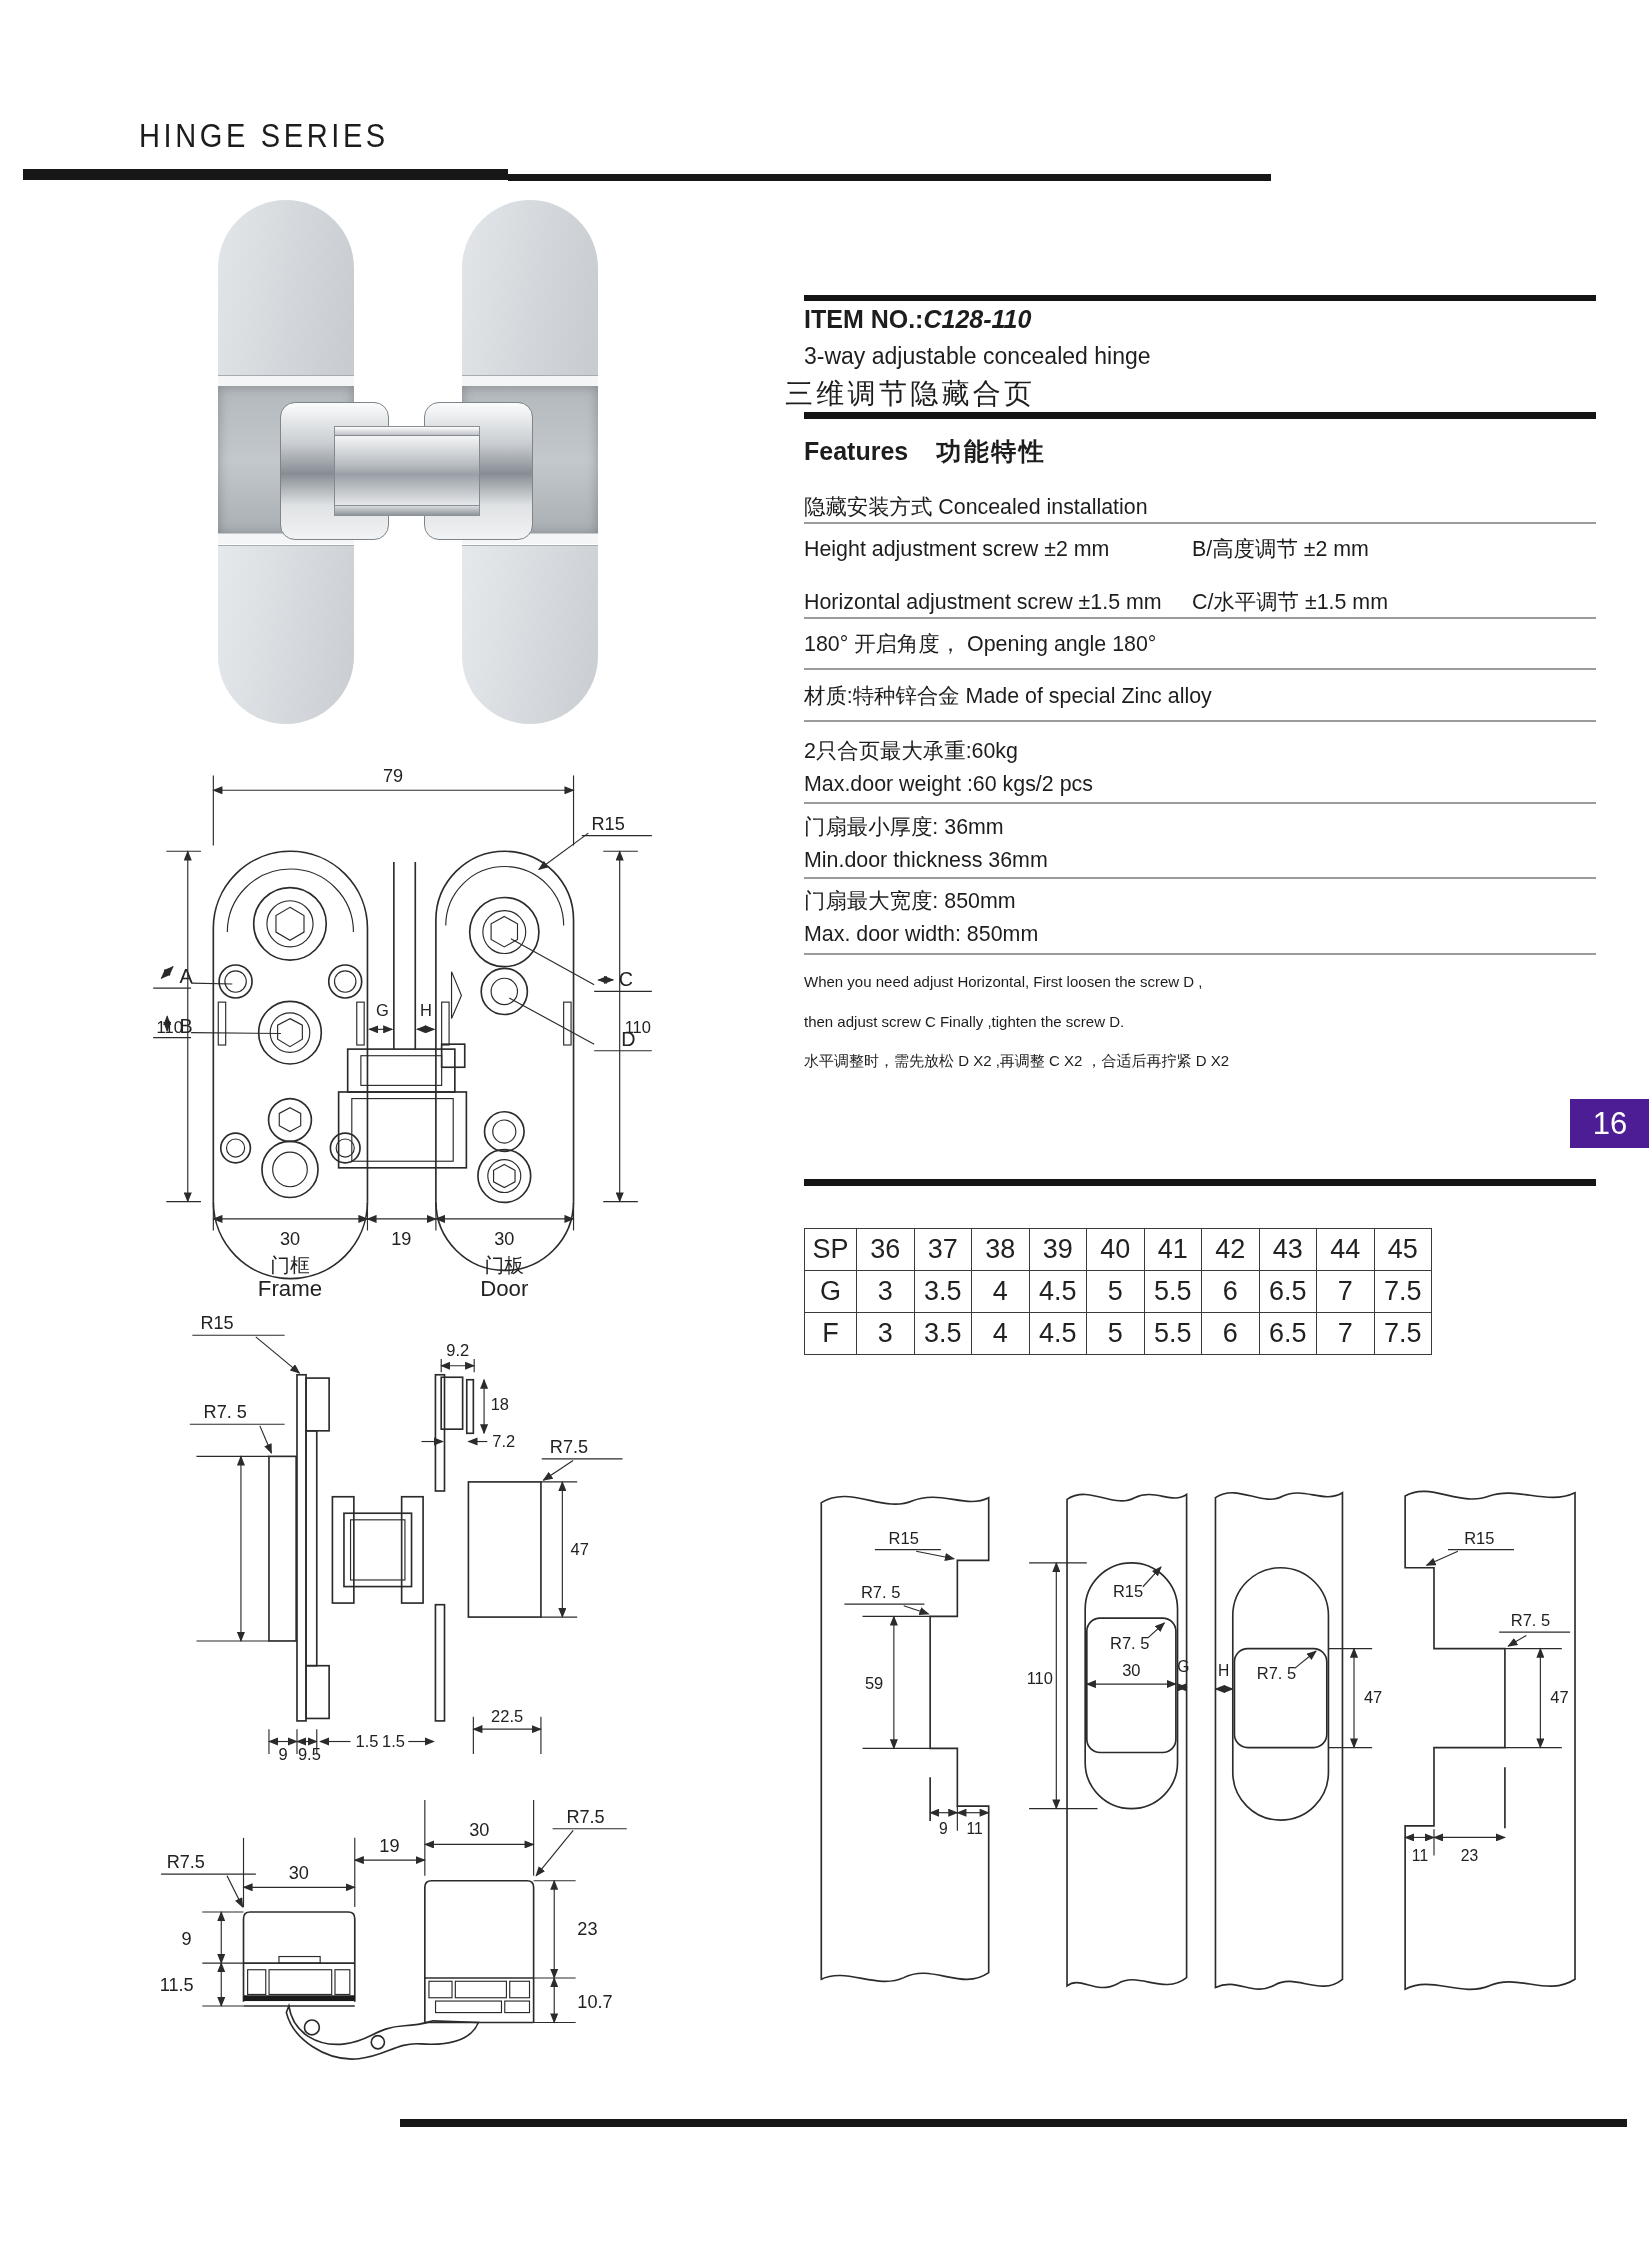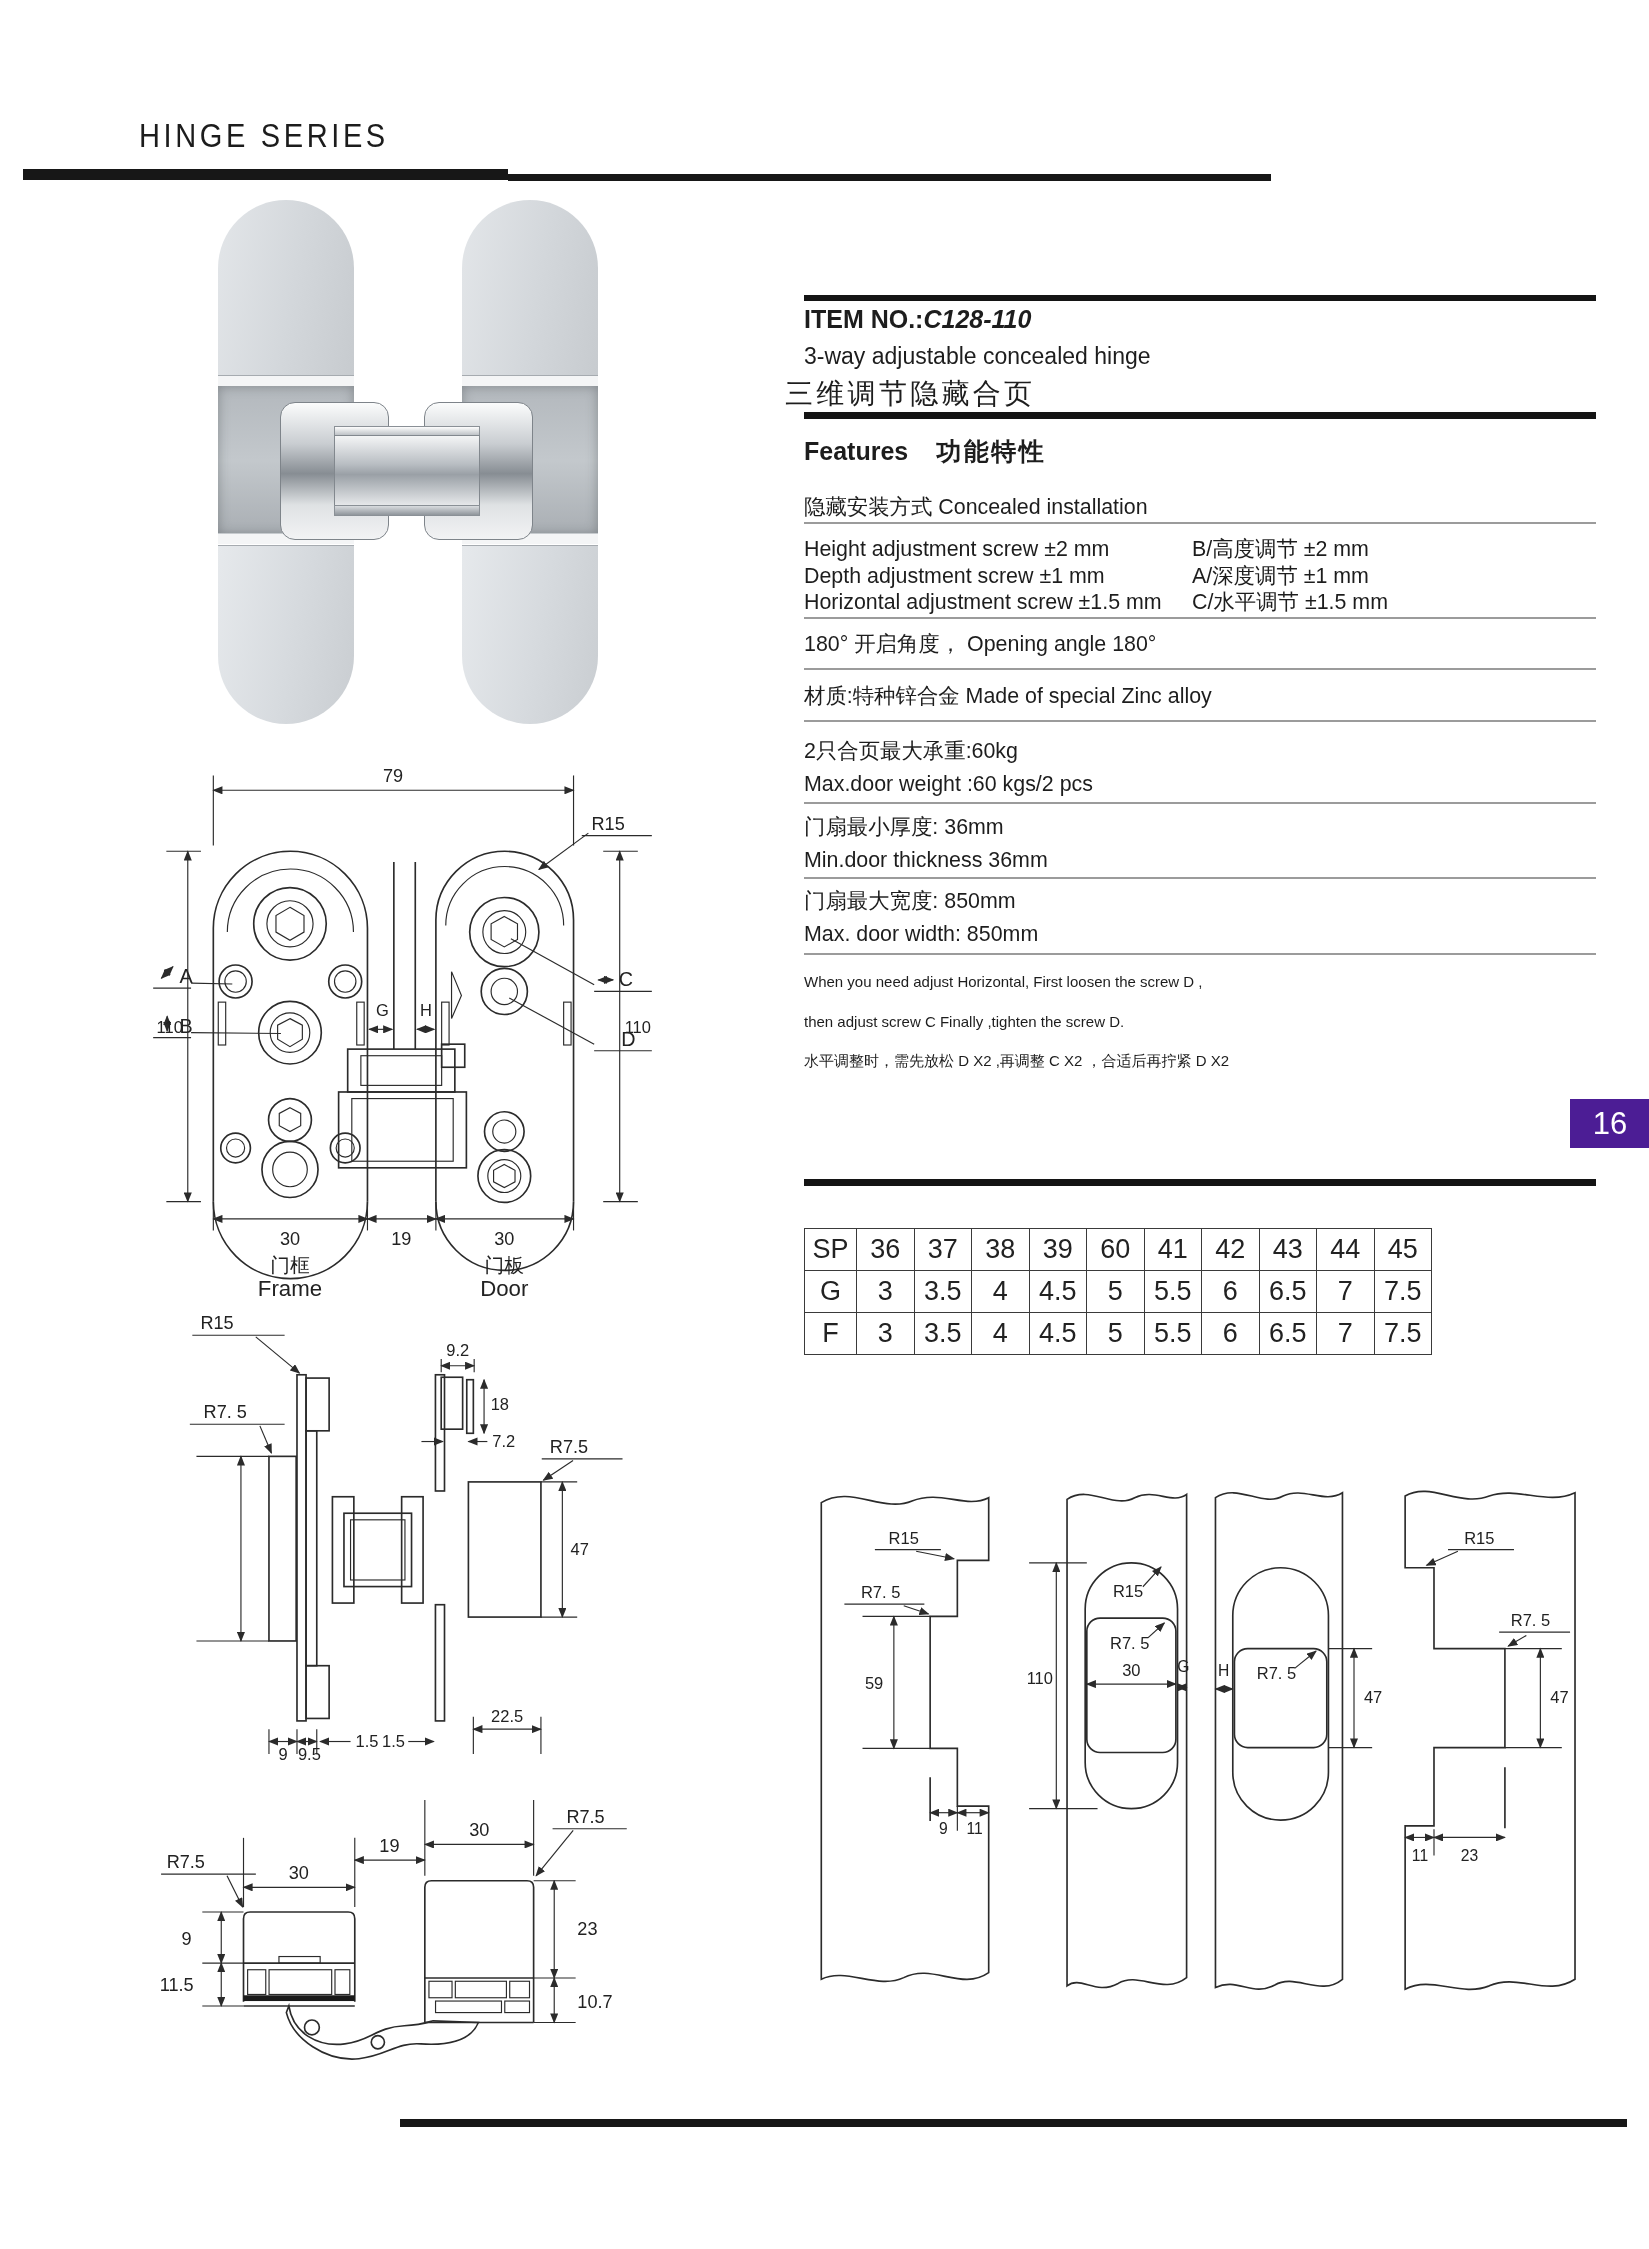--- a/index.html
+++ b/index.html
@@ -102,23 +102,20 @@
   <div class="abs featHead">
     <span>Features</span><span class="cn">功能特性</span>
   </div>
 
   <div class="abs ft" style="top:492px;">隐藏安装方式  Concealed installation</div>
   <div class="abs rule" style="top:522px;"></div>
 
   <div class="abs ft adj" style="top:534px;">
     <span class="en">Height adjustment screw  ±2 mm</span><span>B/高度调节 ±2 mm</span>
   </div>
-  <div class="abs ft adj" style="top:561px;">
-    <span class="en">Depth adjustment screw  ±1 mm</span><span>A/深度调节  ±1 mm</span>
-  </div>
   <div class="abs ft adj" style="top:587px;">
     <span class="en">Horizontal adjustment screw  ±1.5 mm</span><span>C/水平调节  ±1.5 mm</span>
   </div>
   <div class="abs rule" style="top:617px;"></div>
 
   <div class="abs ft" style="top:629px;">180°  开启角度，  Opening angle 180°</div>
   <div class="abs rule" style="top:668px;"></div>
 
   <div class="abs ft" style="top:681px;">材质:特种锌合金  Made of special Zinc alloy</div>
   <div class="abs rule" style="top:720px;"></div>
@@ -144,21 +141,21 @@
   <div class="abs hr" style="top:1179px;height:6.6px;"></div>
 
   <table class="abs specTable">
     <tbody>
         <tr>
       <td>SP</td>
           <td>36</td>
           <td>37</td>
           <td>38</td>
           <td>39</td>
-          <td>60</td>
+          <td>40</td>
           <td>41</td>
           <td>42</td>
           <td>43</td>
           <td>44</td>
           <td>45</td>
     </tr>
     <tr>
       <td>G</td>
           <td>3</td>
           <td>3.5</td>

